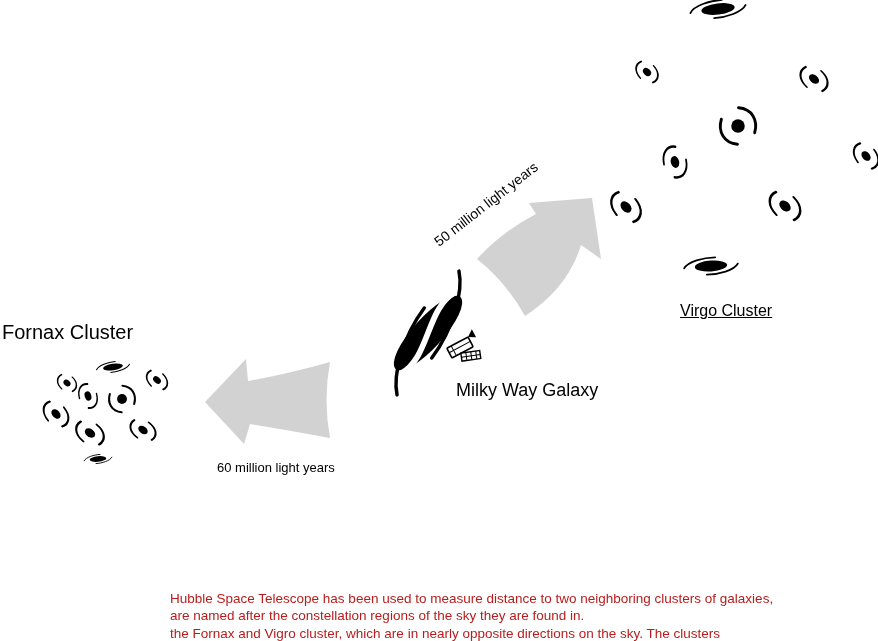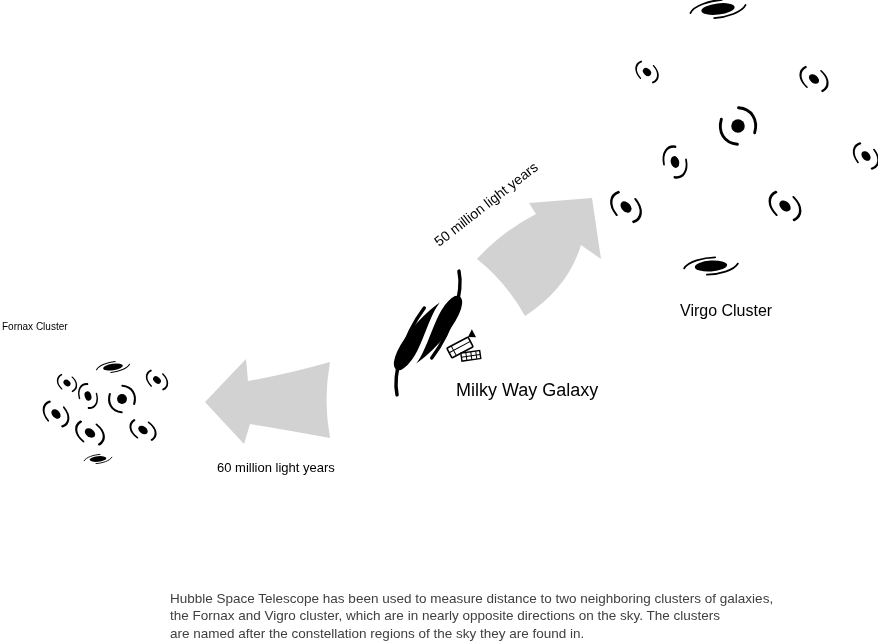--- a/index.html
+++ b/index.html
@@ -15,34 +15,34 @@
   .layer {
     position: absolute;
     left: 0; top: 0;
     width: 878px; height: 641px;
   }
   .label {
     position: absolute;
     white-space: nowrap;
     color: #000000;
   }
-  .label-fornax   { left: 2px;   top: 321px; font-size: 10px; }
-  .label-virgo    { left: 680px; top: 302px; font-size: 16px; }
+  .label-fornax   { left: 2px;   top: 321px; font-size: 20px; }
+  .label-virgo    { left: 680px; top: 302px; font-size: 16px; text-decoration: underline; }
   .label-milkyway { left: 456px; top: 380px; font-size: 18px; }
   .label-dist60   { left: 217px; top: 460px; font-size: 13px; }
   .label-dist50   {
     left: 486px; top: 204px; font-size: 14px;
     transform: translate(-50%, -50%) rotate(-38deg);
   }
   .caption {
     position: absolute;
     left: 170px; top: 590px;
     font-size: 13.5px;
     line-height: 17.3px;
-    color: #404040;
+    color: #b91c1c;
   }
 </style>
 </head>
 <body>
 
 <div class="stage">
 
   <svg class="layer" width="878" height="641" viewBox="0 0 878 641">
     <defs>
 
@@ -113,17 +113,17 @@
   <div class="label label-virgo">Virgo Cluster</div>
 
   <div class="label label-milkyway">Milky Way Galaxy</div>
 
   <div class="label label-dist50">50 million light years</div>
 
   <div class="label label-dist60">60 million light years</div>
 
   <div class="caption">
     <div>Hubble Space Telescope has been used to measure distance to two neighboring clusters of galaxies,</div>
+    <div>are named after the constellation regions of the sky they are found in.</div>
     <div>the Fornax and Vigro cluster, which are in nearly opposite directions on the sky. The clusters</div>
-    <div>are named after the constellation regions of the sky they are found in.</div>
   </div>
 
 </div>
 
 </body></html>

